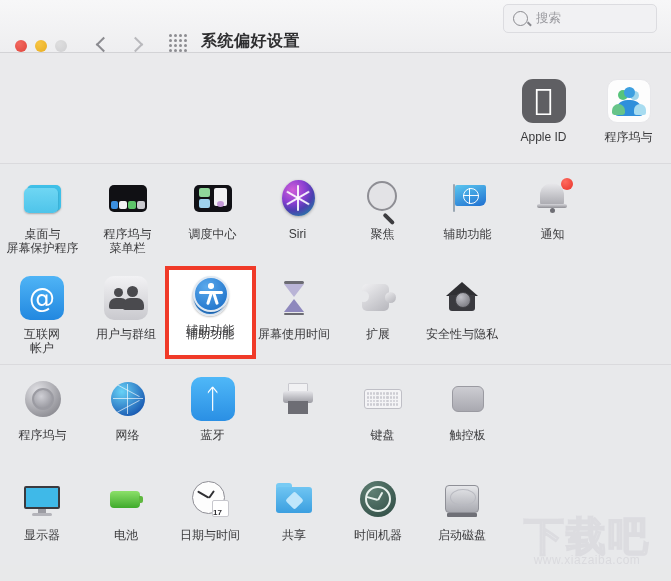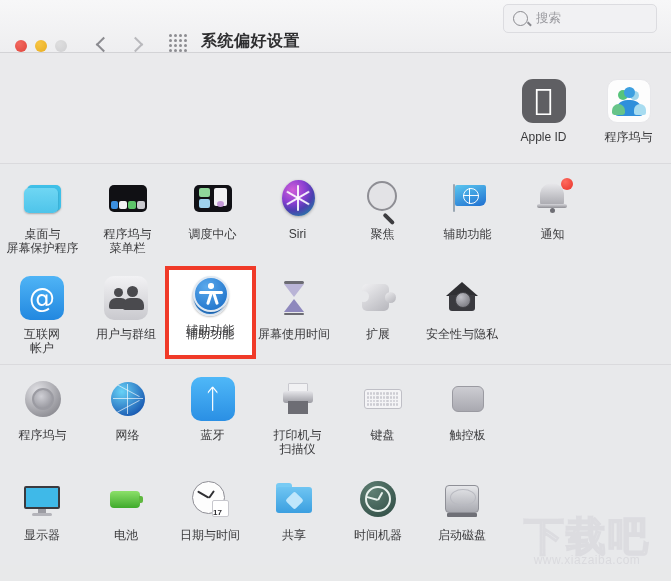--- a/index.html
+++ b/index.html
@@ -545,24 +545,20 @@
         <div class="label">蓝牙</div>
       </div>
 
 
       <div class="cell">
         <div class="iconbox ic-print">
           <span class="top"></span>
           <span class="body"></span>
           <span class="out"></span>
         </div>
-        <div class="label">
-            <span style="display:block">打印机与</span>
-            <span style="display:block">扫描仪</span>
-          </div>
       </div>
 
       <div class="cell">
         <div class="iconbox ic-kb">
           <span class="pad">
             <i></i>
               <i></i>
               <i></i>
               <i></i>
               <i></i>

